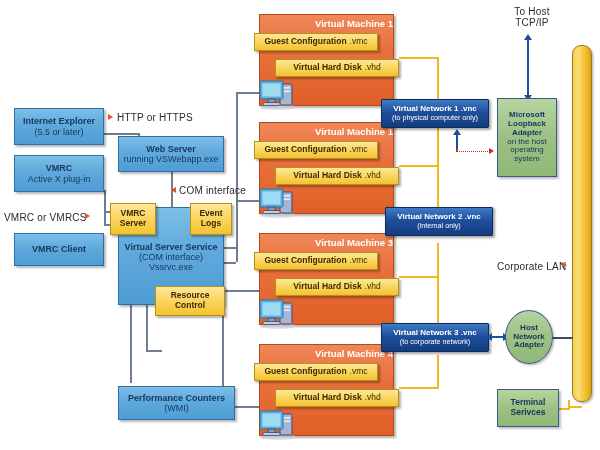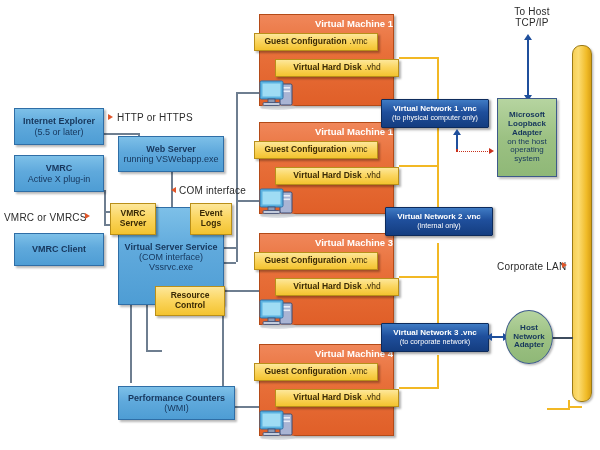--- a/index.html
+++ b/index.html
@@ -261,20 +261,24 @@
     <div class="sub">operating</div>
     <div class="sub">system</div>
   </div>
 
   <div class="node green" style="left:505px;top:310px;width:48px;height:54px;border-radius:50%;font-size:8px;">
     <div>Host</div>
     <div>Network</div>
     <div>Adapter</div>
   </div>
 
+  <div class="node green" style="left:497px;top:389px;width:62px;height:38px;font-size:8.5px;">
+    <div>Terminal</div>
+    <div>Serivces</div>
+  </div>
 
   <div class="node blue" style="left:14px;top:108px;width:90px;height:37px;">
     <div>Internet Explorer</div>
     <div class="sub">(5.5 or later)</div>
   </div>
 
   <div class="node blue" style="left:14px;top:155px;width:90px;height:37px;">
     <div>VMRC</div>
     <div class="sub">Active X plug-in</div>
   </div>

